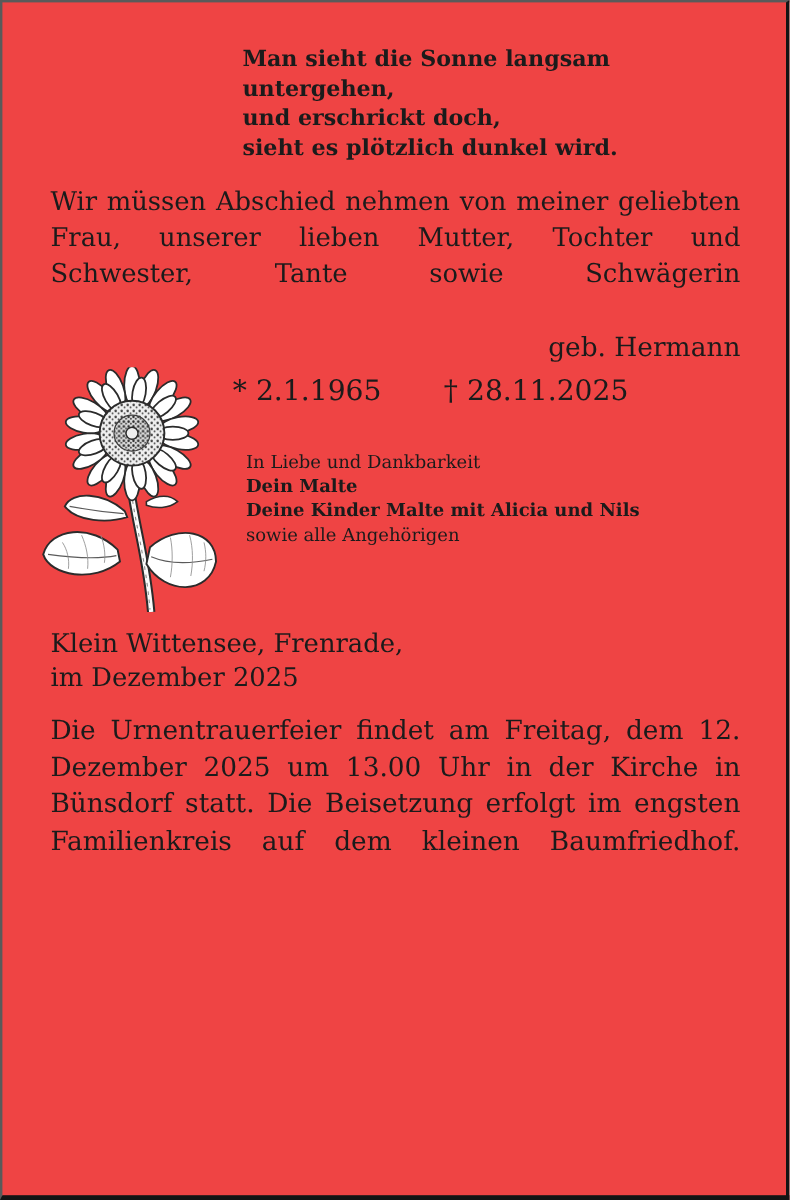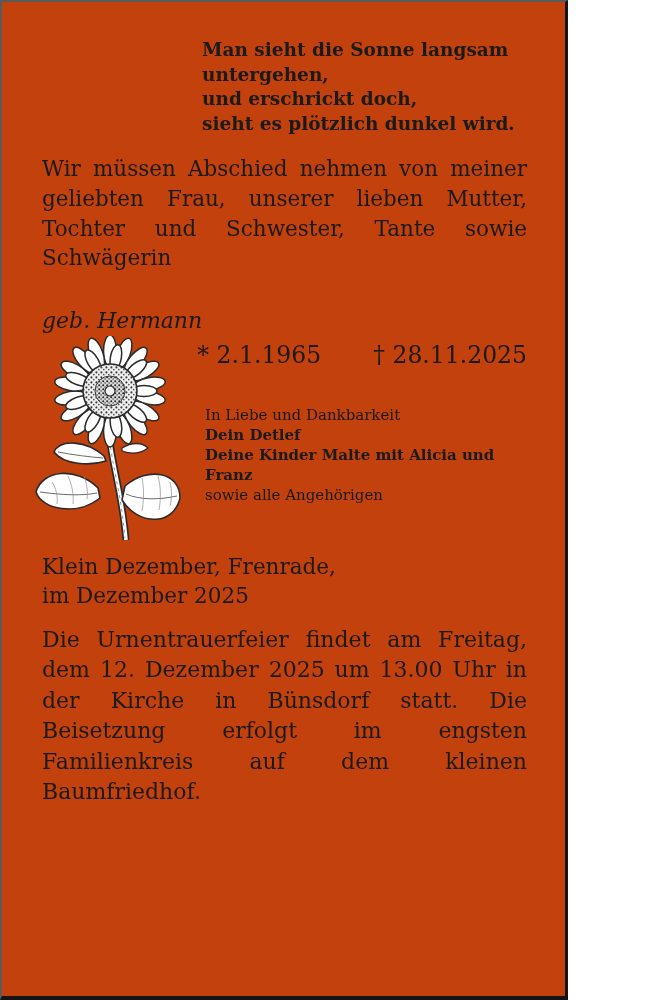--- a/index.html
+++ b/index.html
@@ -1,21 +1,21 @@
 <!DOCTYPE html>
 <html><head>
 <meta charset="utf-8">
 <style>
   html, body { margin: 0; padding: 0; background: #ffffff; }
   .sheet {
     position: relative;
-    width: 568px;
+    width: 658px;
     height: 1000px;
     box-sizing: border-box;
-    background: #c2410c;
+    background: #ef4444;
     color: #1b1b1b;
     font-family: "DejaVu Serif", "Liberation Serif", serif;
     border-top: 2px solid #5a5a5a;
     border-left: 2px solid #5a5a5a;
     border-right: 3px solid #141414;
     border-bottom: 4px solid #141414;
     padding: 36px 38px 0 40px;
     overflow: hidden;
   }
   .quote { margin-left: 160px; }
@@ -35,34 +35,32 @@
     margin: 16px 0 0 0;
     font-size: 56px;
     font-weight: bold;
     text-align: center;
     line-height: 1.05;
     letter-spacing: -1px;
     white-space: nowrap;
   }
   .maiden {
     margin-top: 5px;
-    text-align: left;
+    text-align: right;
     font-size: 22px;
-    font-style: italic;
   }
 
   .middle { position: relative; margin-top: 9px; min-height: 194px; }
   .sunflower { position: absolute; left: -12px; top: -6px; width: 162px; height: 204px; }
 
   .dates-row {
     padding-left: 152px;
     font-size: 23.5px;
     line-height: 1.15;
     white-space: nowrap;
-    text-align: right;
   }
   .dates-row .death-group { margin-left: 52px; }
 
   .family { margin: 36px 0 0 163px; font-size: 15px; line-height: 1.345; }
   .family p { margin: 0; }
   .family .bold { font-weight: bold; }
 
   .place { margin-top: 16px; font-size: 21.5px; line-height: 1.36; }
   .place p { margin: 0; }
 
@@ -158,26 +156,26 @@
       <circle cx="80" cy="55" r="15" fill="url(#seeds2)" stroke="#3c3c3c" stroke-width="1"></circle>
       <circle cx="80" cy="55" r="5" fill="#efefef" stroke="#2b2b2b" stroke-width="1.2"></circle>
     </svg>
 
     <div class="dates-row">
       <span class="birth-group"><span>*</span> <span>2.1.1965</span></span><span class="death-group"><span>†</span> <span>28.11.2025</span></span>
     </div>
 
     <div class="family">
       <p>In Liebe und Dankbarkeit</p>
-      <p class="bold">Dein Detlef</p>
-      <p class="bold">Deine Kinder Malte mit Alicia und Franz</p>
+      <p class="bold">Dein Malte</p>
+      <p class="bold">Deine Kinder Malte mit Alicia und Nils</p>
       <p>sowie alle Angehörigen</p>
     </div>
   </section>
 
   <div class="place">
-    <p>Klein Dezember, Frenrade,</p>
+    <p>Klein Wittensee, Frenrade,</p>
     <p>im Dezember 2025</p>
   </div>
 
   <p class="para">Die Urnentrauerfeier findet am Freitag, dem 12. Dezember 2025 um 13.00 Uhr in der Kirche in Bünsdorf statt. Die Beisetzung erfolgt im engsten Familienkreis auf dem kleinen Baumfriedhof.</p>
 
 </div>
 
 </body></html>

